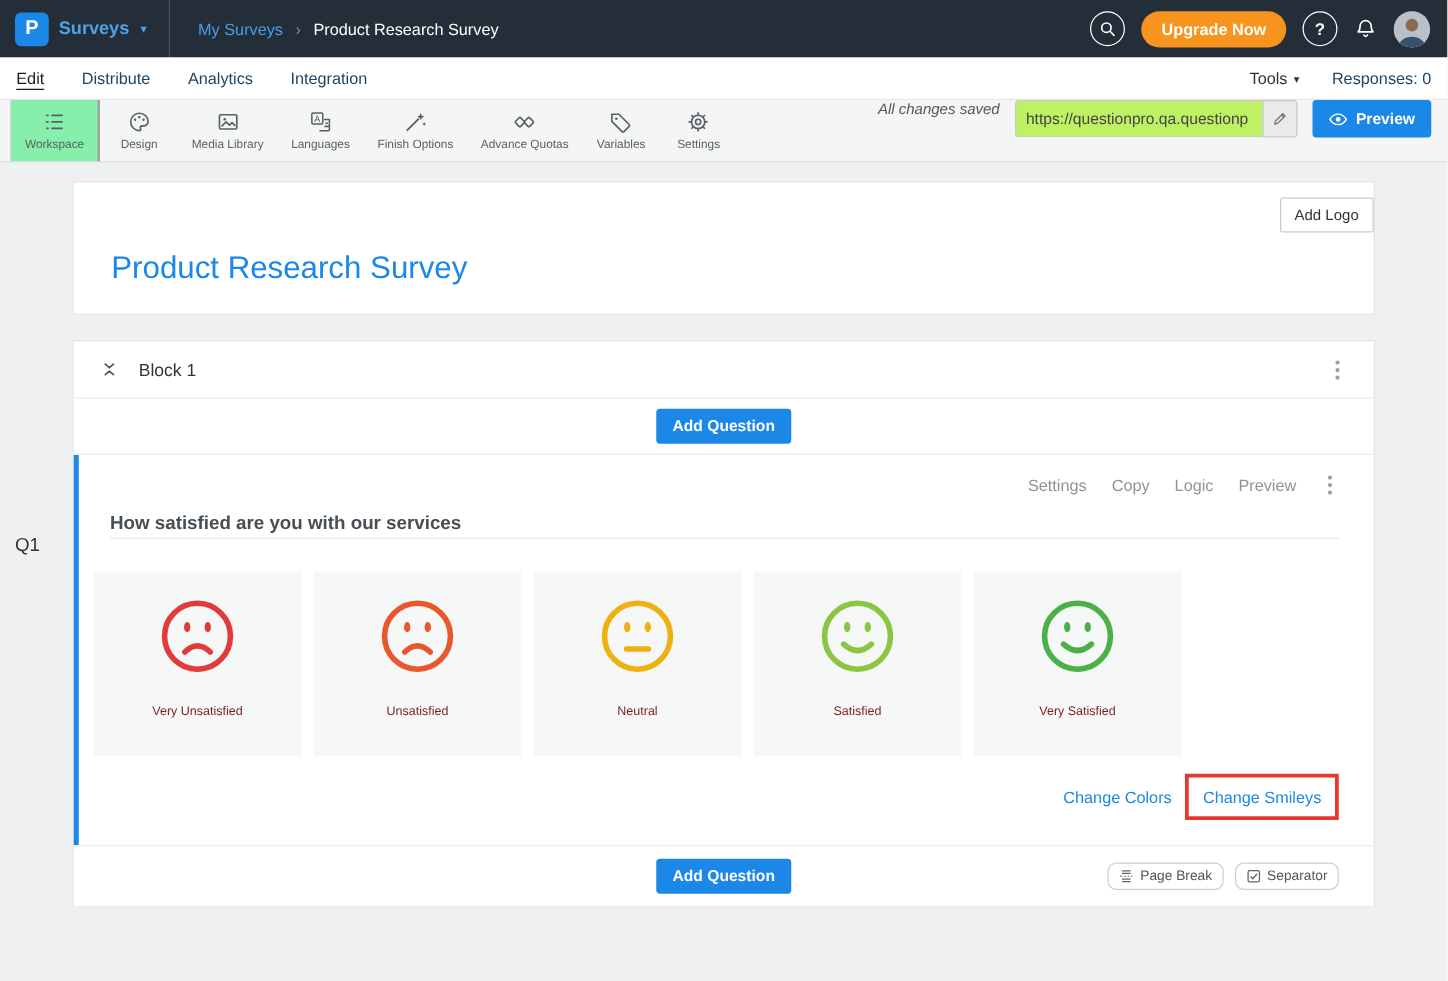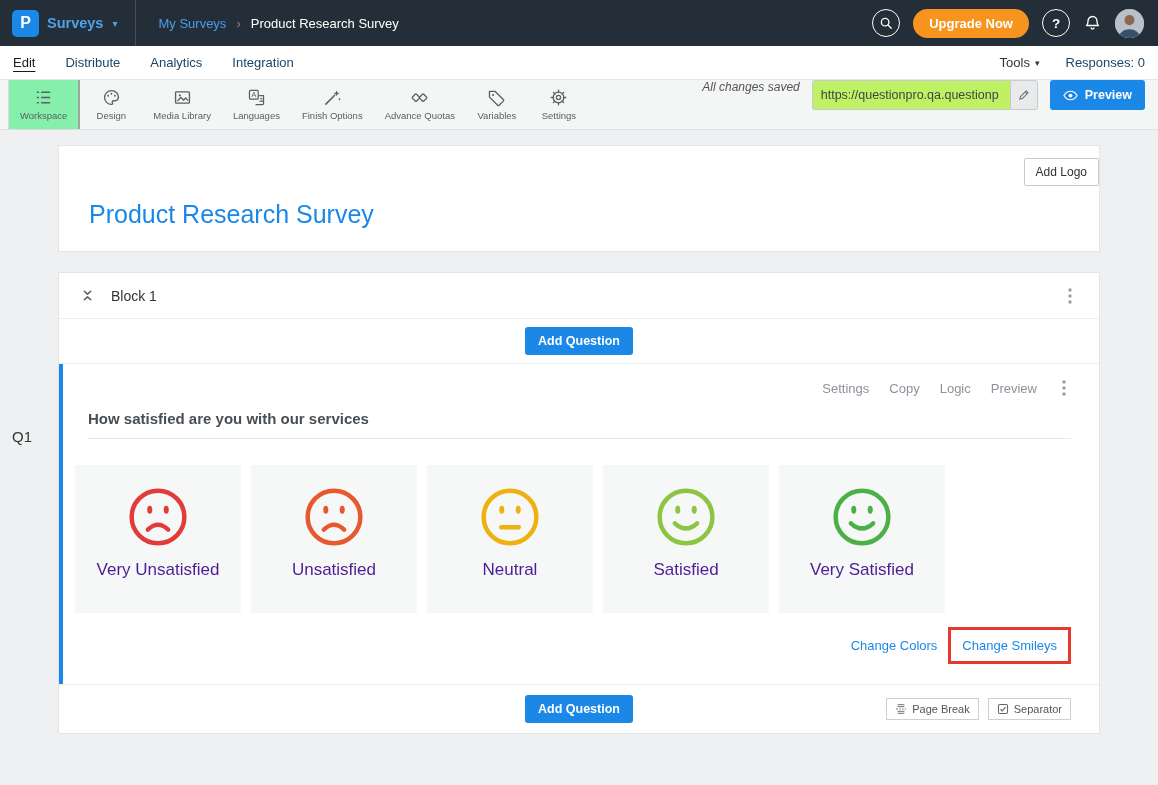--- a/index.html
+++ b/index.html
@@ -66,38 +66,38 @@
   .dots{color:#9aa0a5;display:flex;padding:2px 5px}
   .block-head .dots{margin-left:auto}
   .addq-row{display:flex;justify-content:center;padding:8px 0;border-bottom:1px solid #ececec}
   .btn-primary{background:#1b87e6;color:#fff;font-size:12.5px;font-weight:bold;padding:7px 13px;border-radius:3px}
 
   .question-wrap{position:relative;border-left:4px solid #1b87e6}
   .q-id{position:absolute;left:-51px;top:64px;font-size:15px;color:#333}
   .q-body{padding:14px 28px 20px 12px}
   .q-actions{display:flex;justify-content:flex-end;align-items:center;gap:20px}
   .q-action{color:#8d939a;font-size:13px}
-  .q-text{margin:12px 0 0 13px;padding-bottom:11px;border-bottom:1px solid #e8e8e8;font-size:15px;font-weight:bold;color:#474e54;cursor:pointer}
+  .q-text{margin:12px 0 0 13px;padding-bottom:3px;border-bottom:1px solid #e8e8e8;font-size:15px;font-weight:bold;color:#474e54;cursor:pointer}
   .options{display:flex;gap:10px;margin-top:26px}
   .option{width:166px;height:148px;background:#f6f7f7;display:flex;flex-direction:column;align-items:center;cursor:pointer}
   .smiley{margin-top:21px}
-  .opt-label{margin-top:12px;font-size:17px;color:#4c1d95}
+  .opt-label{margin-top:24px;font-size:10px;color:#7f1d1d}
   .q-links{display:flex;justify-content:flex-end;align-items:center;margin-top:14px}
   .q-link{color:#1b87e6;font-size:13px}
   .highlight{border:3px solid #e8372c;padding:8px 11px;margin-left:11px;display:inline-flex}
 
   .validation-row{border-top:1px solid #ececec;height:46px;display:flex;align-items:center;padding:0 24px}
   .v-label{font-size:14px;color:#333}
   .toggle{width:35px;height:18px;border-radius:10px;background:#e2e2e2;border:1px solid #d4d4d4;margin-left:12px;position:relative;display:inline-block;cursor:pointer}
   .knob{position:absolute;left:0;top:0;width:16px;height:16px;border-radius:50%;background:#fff;box-shadow:0 1px 3px rgba(0,0,0,.3)}
   .trash{margin-left:auto;color:#8a9095;display:flex}
 
   .block-footer{border-top:1px solid #ececec;height:49px;display:flex;align-items:center;justify-content:center;position:relative}
   .footer-right{position:absolute;right:28px;display:flex;gap:9px}
-  .mini-btn{display:flex;align-items:center;gap:5px;border:1px solid #cdd0d2;background:#fff;font-size:11px;color:#555;padding:4px 8px;border-radius:0}
+  .mini-btn{display:flex;align-items:center;gap:5px;border:1px solid #cdd0d2;background:#fff;font-size:11px;color:#555;padding:4px 8px;border-radius:7px}
 </style>
 </head>
 <body>
 
 <div class="app">
 
   <header class="topbar">
     <div class="brand">
       <div class="logo">
           <span>P</span>

